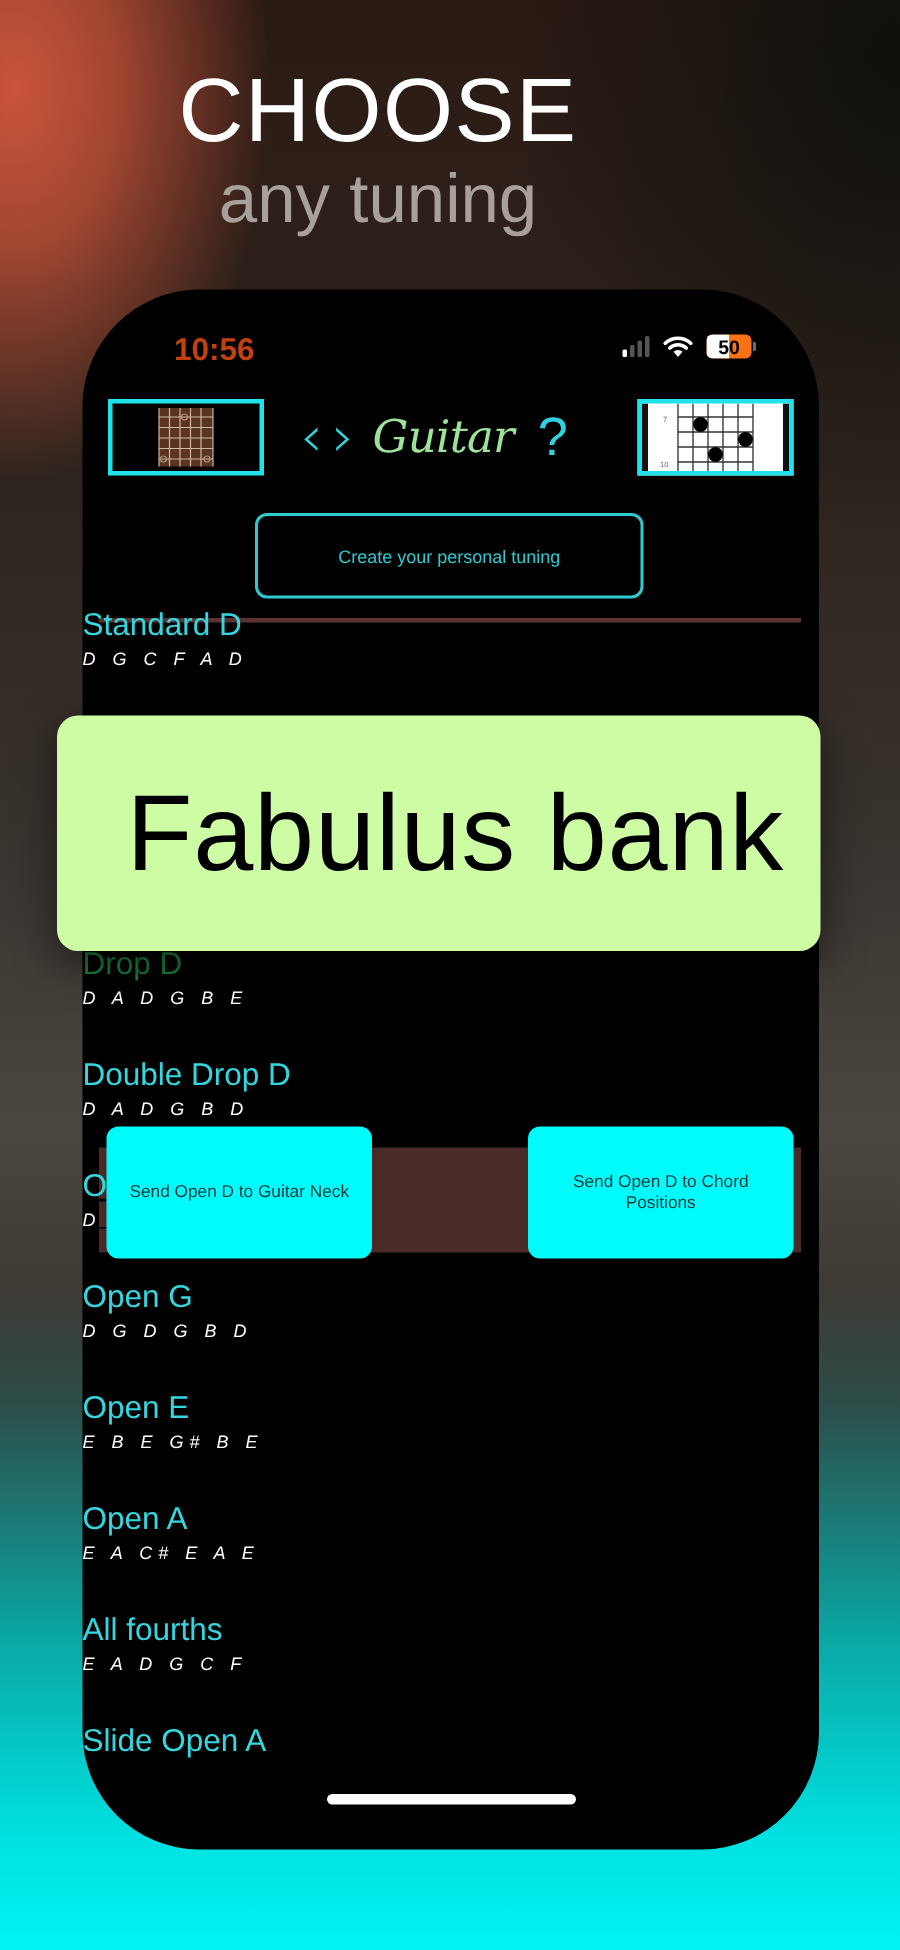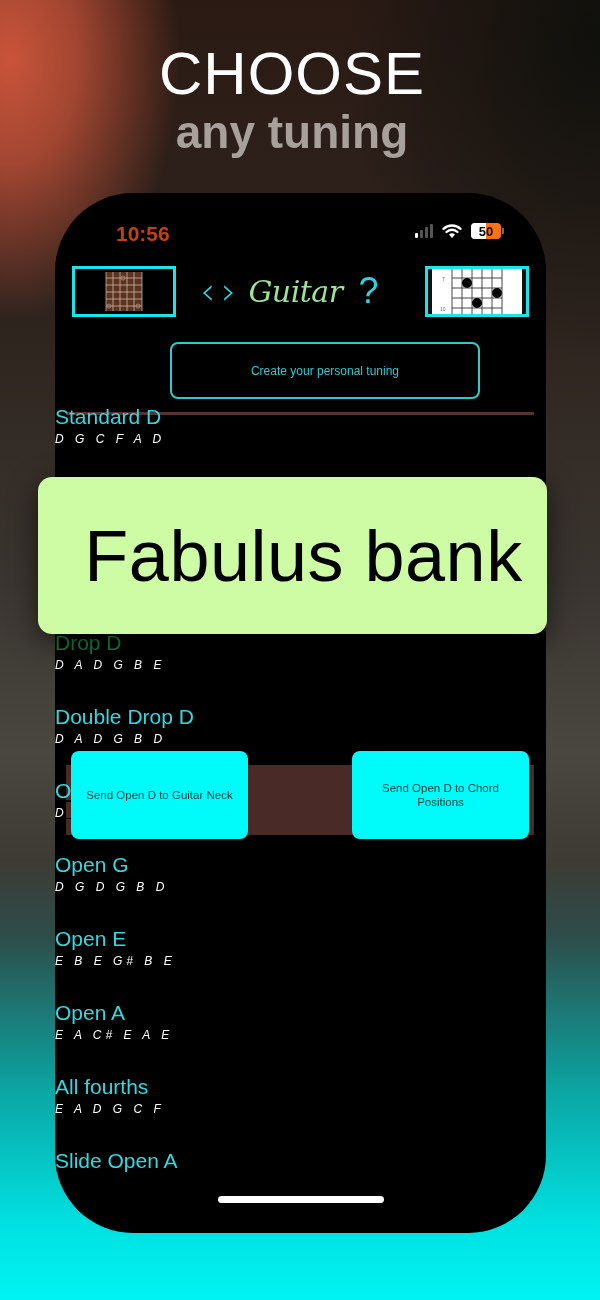--- a/index.html
+++ b/index.html
@@ -8,23 +8,23 @@
     font-family: "Liberation Sans", sans-serif;
     background:
       radial-gradient(ellipse 170px 260px at 10px 60px, #c9543a 0%, rgba(201,84,58,0.75) 40%, rgba(201,84,58,0) 100%),
       linear-gradient(180deg, #2b1a14 0%, #2e241e 25%, #3a3530 45%, #4a4740 58%, #3e3a34 66%, #2d4d49 72%, #0aa7a4 84%, #00e0e0 94%, #00f4f4 100%);
   }
   .bg-dark-right {
     position: absolute; left: 0; top: 0; width: 600px; height: 1300px;
     background: radial-gradient(ellipse 260px 320px at 600px 40px, rgba(10,14,10,0.85) 0%, rgba(10,14,10,0) 100%);
     pointer-events: none;
   }
-  .hero { position: absolute; left: 0; top: 38px; width: 504px; text-align: center; margin-left: 40px; }
+  .hero { position: absolute; left: 0; top: 38px; width: 504px; text-align: center; }
   .hero-title { color: #ffffff; font-size: 60px; line-height: 72px; letter-spacing: 1px; }
-  .hero-sub { color: #a7a09b; font-size: 46px; line-height: 56px; margin-top: -6px; font-weight: bold; }
+  .hero-sub { color: #a7a09b; font-size: 46px; line-height: 56px; margin-top: -6px; }
 
   .phone {
     position: absolute; left: 55px; top: 193px; width: 491px; height: 1040px;
     background: #000; border-radius: 78px; overflow: hidden;
   }
   .status-bar { position: absolute; left: 0; top: 0; width: 100%; height: 80px; }
   .time { position: absolute; left: 61px; top: 29px; color: #c2410c; font-size: 21px; font-weight: bold; }
   .status-icons { position: absolute; right: 42px; top: 30px; display: flex; align-items: center; gap: 9px; }
   .signal { display: flex; align-items: flex-end; gap: 2px; height: 14px; }
   .signal span { width: 3px; background: #555; border-radius: 1px; }
@@ -37,21 +37,21 @@
   .thumb { position: absolute; border: 3px solid #1ee3ea; box-sizing: border-box; }
   .thumb-neck { left: 17px; top: 73px; width: 104px; height: 51px; background: #000; }
   .thumb-chord { left: 370px; top: 73px; width: 104px; height: 51px; background: #fff; }
 
   .nav { position: absolute; left: 145px; top: 76px; height: 44px; display: flex; align-items: center; gap: 6px; }
   .nav-arrow { color: #2fd3e0; font-size: 38px; line-height: 40px; font-family: "DejaVu Sans", sans-serif; font-weight: 300; }
   .brand { color: #9ee29a; font-family: "DejaVu Serif", serif; font-style: italic; font-size: 30px; margin: 0 10px 0 6px; letter-spacing: -0.5px; }
   .help { color: #2fd3e0; font-size: 36px; line-height: 40px; }
 
   .create-btn {
-    position: absolute; left: 115px; top: 149px; width: 310px; height: 57px; box-sizing: border-box;
+    position: absolute; left: 115px; top: 149px; width: 259px; height: 57px; box-sizing: border-box;
     border: 2px solid #2fc9cf; border-radius: 8px; background: #000;
     color: #2fc9cf; font-size: 12px; display: flex; align-items: center; justify-content: center; cursor: pointer;
   }
   .divider { position: absolute; left: 11px; top: 219px; width: 468px; height: 3px; background: #5a3232; }
 
   .tuning-list { position: absolute; left: 0; top: 215px; width: 491px; }
   .tuning {
     position: absolute; left: 0; width: 470px; text-align: left; cursor: pointer; text-decoration: underline;
   }
   .tuning-name { color: #34d7e0; font-size: 21px; line-height: 26px; }

